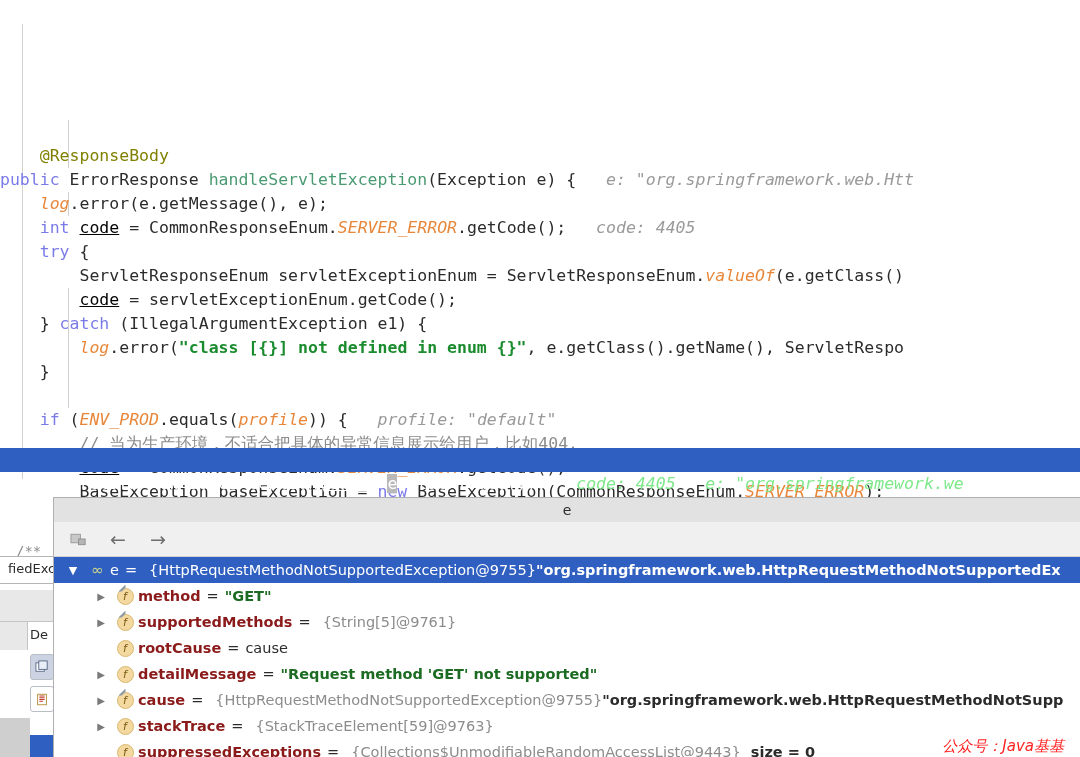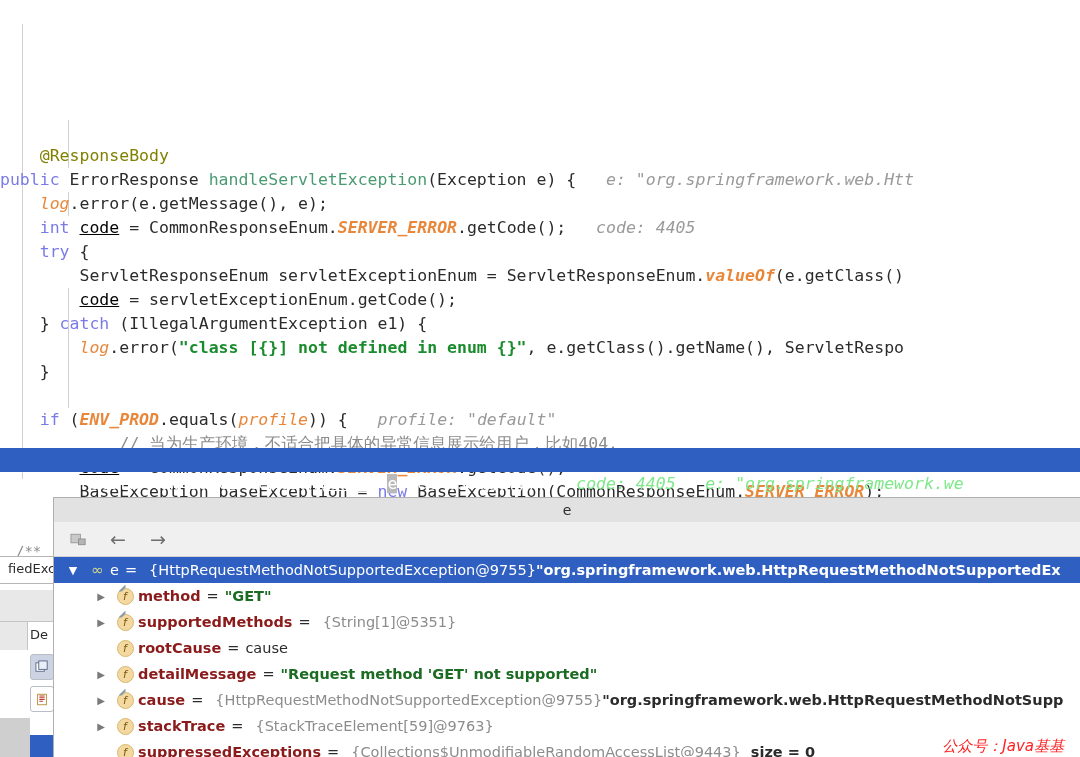--- a/index.html
+++ b/index.html
@@ -29,24 +29,24 @@
     position: absolute; width: 1px; background: #d0d0d0;
   }
 
   
   .kw      { color: #7a7ae8; }
   .anno    { color: #808000; }
   .type    { color: #2b2b2b; }
   .meth    { color: #4a9a72; margin-top: 32px; }
   .str     { color: #1b8c2e; font-weight: bold; }
   .field-i { color: #e8873a; font-style: italic; }
-  .static  { color: #e8873a; font-style: italic; font-weight: bold; }
+  .static  { color: #e8873a; font-style: italic; }
   .plain   { color: #2b2b2b; }
   .under   { text-decoration: underline; }
-  .cmt     { color: #8c8c8c; margin-left: 40px; }
+  .cmt     { color: #8c8c8c; }
   .hint    { color: #9a9a9a; font-style: italic; }
   .hintsel { color: #7ee88a; font-style: italic; }
 
   
   .cline.sel { background: #2f5fc0; }
   .cline.sel .plain, .cline.sel .kw, .cline.sel .type,
   .cline.sel .meth, .cline.sel .under { color: #ffffff; }
   .caretcell { background: #b9b9b9; color: #ffffff; }
 
   
@@ -175,21 +175,21 @@
 
 <div id="editor">
   <div class="guide" style="left:22px; top:24px; height:455px;"></div>
   <div class="guide" style="left:68px; top:120px; height:48px;"></div>
   <div class="guide" style="left:68px; top:192px; height:24px;"></div>
   <div class="guide" style="left:68px; top:288px; height:120px;"></div>
   <div id="code-lines"><div class="cline"><span class="plain">    </span><span class="anno">@ResponseBody</span></div><div class="cline"><span class="kw">public </span><span class="type">ErrorResponse </span><span class="meth">handleServletException</span><span class="plain">(Exception e) {</span><span class="hint">   e: "org.springframework.web.Htt</span></div><div class="cline"><span class="plain">    </span><span class="field-i">log</span><span class="plain">.error(e.getMessage(), e);</span></div><div class="cline"><span class="plain">    </span><span class="kw">int </span><span class="under">code</span><span class="plain"> = CommonResponseEnum.</span><span class="static">SERVER_ERROR</span><span class="plain">.getCode();</span><span class="hint">   code: 4405</span></div><div class="cline"><span class="plain">    </span><span class="kw">try</span><span class="plain"> {</span></div><div class="cline"><span class="plain">        ServletResponseEnum servletExceptionEnum = ServletResponseEnum.</span><span class="static">valueOf</span><span class="plain">(e.getClass()</span></div><div class="cline"><span class="plain">        </span><span class="under">code</span><span class="plain"> = servletExceptionEnum.getCode();</span></div><div class="cline"><span class="plain">    } </span><span class="kw">catch</span><span class="plain"> (IllegalArgumentException e1) {</span></div><div class="cline"><span class="plain">        </span><span class="field-i">log</span><span class="plain">.error(</span><span class="str">"class [{}] not defined in enum {}"</span><span class="plain">, e.getClass().getName(), ServletRespo</span></div><div class="cline"><span class="plain">    }</span></div><div class="cline"><span class="plain"></span></div><div class="cline"><span class="plain">    </span><span class="kw">if</span><span class="plain"> (</span><span class="static">ENV_PROD</span><span class="plain">.equals(</span><span class="field-i">profile</span><span class="plain">)) {</span><span class="hint">   profile: "default"</span></div><div class="cline"><span class="plain">        </span><span class="cmt">// 当为生产环境，不适合把具体的异常信息展示给用户，比如404.</span></div><div class="cline"><span class="plain">        </span><span class="under">code</span><span class="plain"> = CommonResponseEnum.</span><span class="static">SERVER_ERROR</span><span class="plain">.getCode();</span></div><div class="cline"><span class="plain">        BaseException baseException = </span><span class="kw">new</span><span class="plain"> BaseException(CommonResponseEnum.</span><span class="static">SERVER_ERROR</span><span class="plain">);</span></div><div class="cline"><span class="plain">        String message = getMessage(baseException);</span></div><div class="cline"><span class="plain">        </span><span class="kw">return new</span><span class="plain"> ErrorResponse(</span><span class="under">code</span><span class="plain">, message);</span></div><div class="cline"><span class="plain">    }</span></div><div class="cline"><span class="plain"></span></div></div>
 
   
   <div class="cline sel" style="position:absolute; left:0; top:448px; width:1080px;">
-    <span class="plain">    return new BaseException(</span><span class="under">code</span><span class="plain">, </span><span class="caretcell">e</span><span class="plain">.getMessage());</span><span class="hintsel">   code: 4405   e: "org.springframework.we</span>
+    <span class="plain">    return new BaseException(</span><span class="under">code</span><span class="plain">, </span><span class="caretcell">e</span><span class="plain">.stackTrace());</span><span class="hintsel">   code: 4405   e: "org.springframework.we</span>
   </div>
 
   <div class="cline" style="position:absolute; left:0; top:472px;">
     <span class="plain">}</span>
   </div>
 </div>
 
 <div id="bg-left"></div>
 <div id="bg-doc-line">/**</div>
 <div id="bg-popup-frag">fiedExc</div>
@@ -244,21 +244,21 @@
         <span class="teq">=</span>
         <span class="tval-str">"GET"</span>
       </div>
       <div class="trow" style="padding-left: 36px;">
         <span class="tw">▶</span>
         <span class="ticon">
           <span class="fbadge final">f</span>
         </span>
         <span class="tname">supportedMethods</span>
         <span class="teq">=</span>
-        <span class="tval-ref">{String[1]@5351}</span>
+        <span class="tval-ref">{String[5]@9761}</span>
       </div>
       <div class="trow" style="padding-left: 36px;">
         <span class="tw"></span>
         <span class="ticon">
           <span class="fbadge">f</span>
         </span>
         <span class="tname">rootCause</span>
         <span class="teq">=</span>
         <span class="tval-null">cause</span>
       </div>

